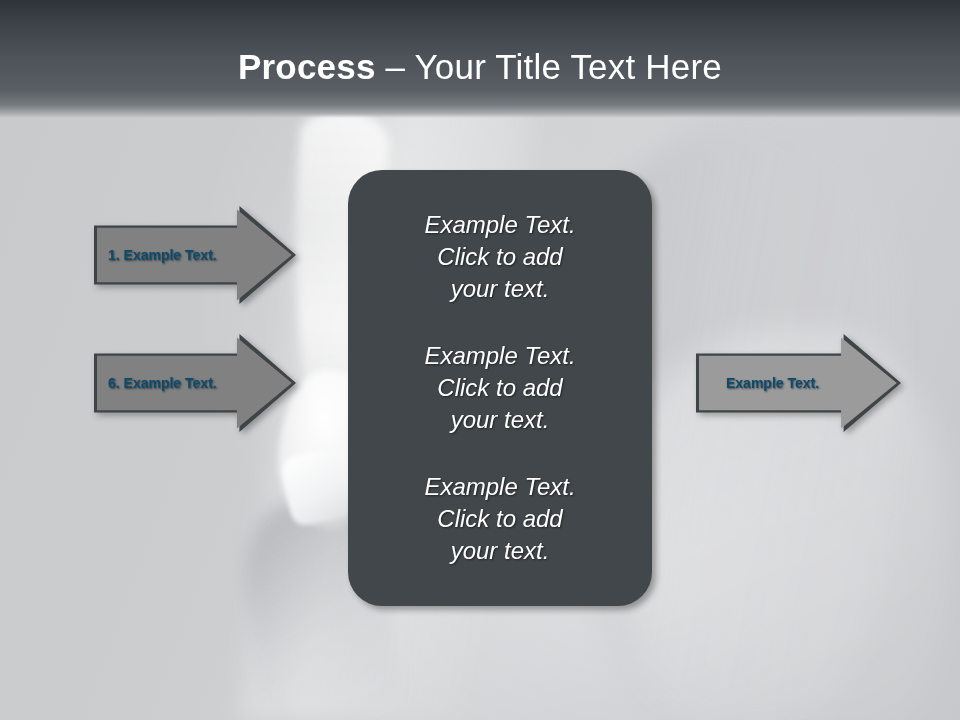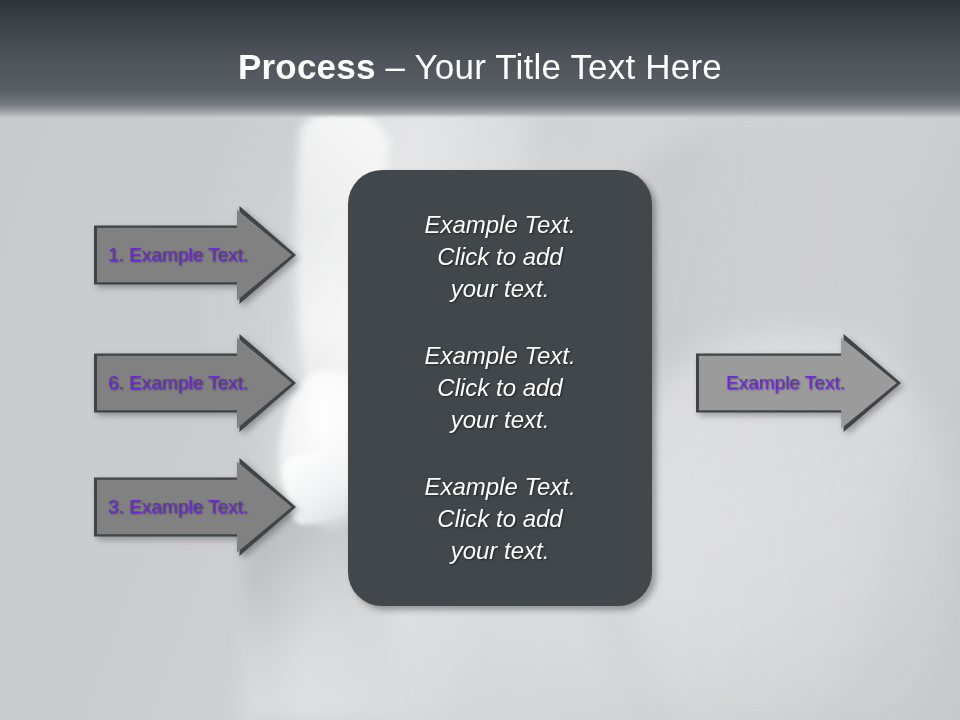--- a/index.html
+++ b/index.html
@@ -152,25 +152,26 @@
     clip-path: polygon(0% 20%, 72% 20%, 72% 0%, 100% 50%, 72% 100%, 72% 80%, 0% 80%);
   }
   .arrow .shape-fill {
     position: absolute;
     left: 3px; right: 3px; top: 3px; bottom: 3px;
     clip-path: polygon(0% 20.5%, 71.4% 20.5%, 71.4% 0.6%, 99.4% 50%, 71.4% 99.4%, 71.4% 79.5%, 0% 79.5%);
   }
   .arrow-label {
     position: relative;
     z-index: 3;
-    color: #6d28d9;
-    font-size: 19px;
+    color: #0c4a6e;
+    font-size: 14px;
     line-height: 20px;
     white-space: nowrap;
     text-shadow: 1px 1px 2px rgba(0,0,0,0.55);
+    font-weight: bold;
   }
 
   
   .arrow-left { width: 202px; height: 98px; }
   .arrow-left .shape-fill { background: #818181; }
   .arrow-left .arrow-label { margin-left: 14px; }
 
   #arrow-1 { left: 94px;  top: 206px; }
   #arrow-2 { left: 94px;  top: 334px; }
   #arrow-3 { left: 94px;  top: 458px; }
@@ -240,25 +241,20 @@
     <div class="shape-fill"></div>
     <div class="arrow-label">1. Example Text.</div>
   </div>
 
   <div class="arrow arrow-left" id="arrow-2">
     <div class="shape-border"></div>
     <div class="shape-fill"></div>
     <div class="arrow-label">6. Example Text.</div>
   </div>
 
-  <div class="arrow arrow-left" id="arrow-3">
-    <div class="shape-border"></div>
-    <div class="shape-fill"></div>
-    <div class="arrow-label">3. Example Text.</div>
-  </div>
 
   <div class="panel">
     <div class="panel-block">
       <div>Example Text.</div>
       <div>Click  to add</div>
       <div>your text.</div>
     </div>
     <div class="panel-block">
       <div>Example Text.</div>
       <div>Click  to add</div>

